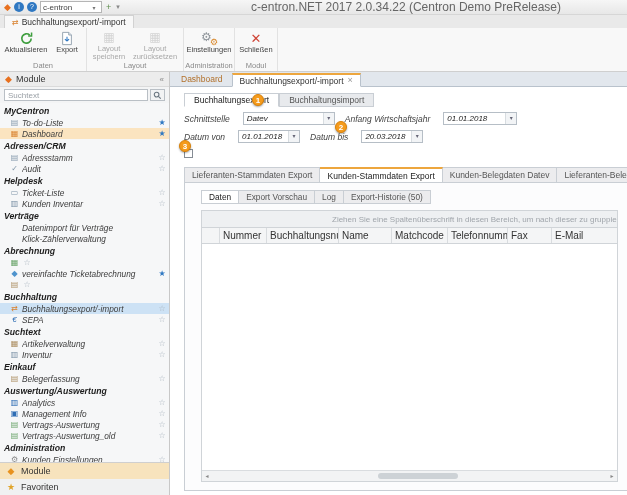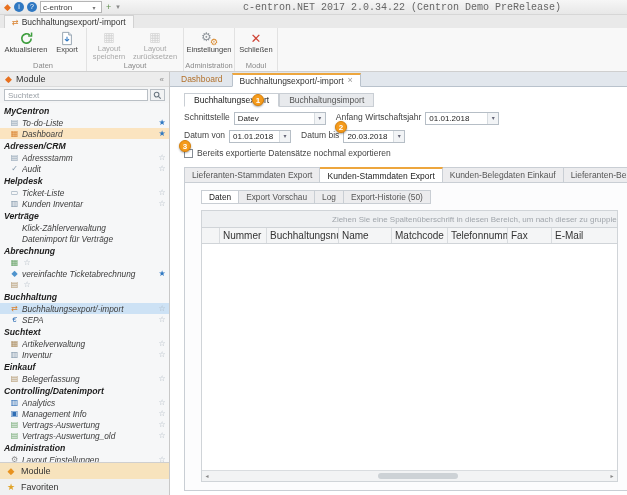--- a/index.html
+++ b/index.html
@@ -9,21 +9,21 @@
 
 
 .titlebar { height:15px; background:linear-gradient(#f6f6f6,#e7e7e7); border-bottom:1px solid #d6d6d6; display:flex; align-items:center; padding:0 4px; gap:3px; flex:0 0 auto; }
 .appicon { color:#e8701e; font-size:9px; line-height:10px; }
 .qround { width:10px; height:10px; border-radius:50%; background:#2f78c2; color:#fff; font-size:7px; line-height:10px; text-align:center; cursor:default; }
 .qcombo { display:flex; align-items:center; border:1px solid #b5b5b5; background:#fff; height:12px; width:62px; }
 .qcombo input { border:0; outline:0; width:48px; font-size:8px; padding:0 2px; font-family:inherit; color:#444; }
 .qcombo .carr { font-size:6px; color:#777; width:10px; text-align:center; }
 .qbtn { color:#5f8f4f; font-size:9px; line-height:10px; padding:0 1px; }
 .qbtn.gray { color:#888; font-size:7px; }
-.wtitle { margin-left:auto; padding-right:62px; font-size:10px; color:#666; white-space:nowrap;font-family:Liberation Mono, monospace; }
+.wtitle { margin-left:auto; padding-right:62px; font-size:12px; color:#666; white-space:nowrap; }
 
 
 .ribbon-tabs { height:13px; background:#e9e9e9; display:flex; align-items:flex-end; padding-left:4px; flex:0 0 auto; }
 .ribbon-tab { height:13px; display:flex; align-items:center; gap:3px; padding:0 7px; background:#f8f8f8; border:1px solid #d2d2d2; border-bottom:none; font-size:8.5px; color:#333; }
 .rticon { color:#d87f2a; font-size:8px; }
 
 
 .ribbon { height:44px; background:#f8f8f8; border-bottom:1px solid #cfcfcf; display:flex; flex:0 0 auto; }
 .rgroup { position:relative; border-right:1px solid #e2e2e2; padding:1px 2px 10px 2px; display:flex; }
 .rgroup-label { position:absolute; left:0; right:0; bottom:0; text-align:center; font-size:7.5px; color:#8a8a8a; line-height:10px; }
@@ -73,24 +73,24 @@
 .main { flex:1; display:flex; flex-direction:column; min-width:0; min-height:0; background:#fff; }
 .doc-tabs { height:15px; flex:0 0 15px; background:#e2e7ed; border-bottom:1px solid #b9c2cc; display:flex; align-items:flex-end; padding-left:4px; gap:2px; }
 .doc-tab { height:14px; display:flex; align-items:center; gap:4px; padding:0 7px; font-size:8.5px; }
 .doc-tab.inactive { color:#b2702a; }
 .doc-tab.active { background:#fff; border:1px solid #b9c2cc; border-bottom:1px solid #fff; border-top:2px solid #eda63e; color:#333; margin-bottom:-1px; }
 .tclose { color:#999; font-size:9px; line-height:9px; }
 .content { flex:1; min-height:0; background:#fff; padding:6px 0 4px 14px; display:flex; flex-direction:column; }
 .module-tabs { display:flex; gap:0; flex:0 0 14px; }
 .mtab { height:14px; line-height:13px; padding:0 9px; font-size:8.5px; border:1px solid #c9ced4; color:#555; background:#e8eaed; }
 .mtab.active { background:#fff; color:#222; border-bottom-color:#fff; }
-.frow { display:flex; margin-top:5px; height:13px; flex:0 0 auto; }
+.frow { display:flex; align-items:center; margin-top:5px; height:13px; flex:0 0 auto;font-style:italic; }
 .flabel { font-size:8.5px; color:#444; margin-right:4px; white-space:nowrap; }
 .ml10 { margin-left:10px; }
-.combo { height:13px; border:1px solid #b6bec6; background:#fff; display:flex; align-items:center; }
+.combo { height:13px; border:1px solid #b6bec6; background:#fff; display:flex; align-items:center;margin-left:9px; }
 .combo .cval { flex:1; font-size:8px; color:#222; padding:0 3px; white-space:nowrap; overflow:hidden; }
 .combo .carr2 { width:11px; text-align:center; font-size:6px; color:#667; background:#f2f4f6; border-left:1px solid #d7dce0; height:100%; line-height:11px; }
 .w92{width:92px}.w74{width:74px}.w62{width:62px}
 .cbrow { display:flex; align-items:center; gap:4px; margin-top:5px; height:10px; flex:0 0 auto; }
 .cbox { width:9px; height:9px; border:1px solid #858c94; background:#fff; }
 .cblabel { font-size:8.5px; color:#444; }
 .export-tabs { display:flex; margin-top:9px; flex:0 0 16px; }
 .etab { height:16px; line-height:15px; padding:0 7px; font-size:8.5px; border:1px solid #c9ced4; border-left-width:0; color:#555; background:#ececee; white-space:nowrap; }
 .etab:first-child { border-left-width:1px; }
 .etab.active { background:#fff; color:#222; border-top:2px solid #eda63e; border-bottom-color:#fff; }
@@ -245,24 +245,24 @@
           <span class="star">☆</span>
         </div>
         <div class="nav-item">
           <span class="ic i-steel">▥</span>
           <span class="lbl">Kunden Inventar</span>
           <span class="star">☆</span>
         </div>
 
         <div class="nav-title">Verträge</div>
         <div class="nav-item noicon">
+          <span class="lbl">Datenimport für Verträge</span>
+        </div>
+        <div class="nav-item noicon">
           <span class="lbl">Klick-Zählerverwaltung</span>
-        </div>
-        <div class="nav-item noicon">
-          <span class="lbl">Datenimport für Verträge</span>
         </div>
 
         <div class="nav-title">Abrechnung</div>
         <div class="nav-item">
           <span class="ic i-green">▦</span>
           <span class="star">☆</span>
         </div>
         <div class="nav-item">
           <span class="ic i-cblue">◆</span>
           <span class="lbl">vereinfachte Ticketabrechnung</span>
@@ -297,21 +297,21 @@
           <span class="star">☆</span>
         </div>
 
         <div class="nav-title">Einkauf</div>
         <div class="nav-item">
           <span class="ic i-brown">▤</span>
           <span class="lbl">Belegerfassung</span>
           <span class="star">☆</span>
         </div>
 
-        <div class="nav-title">Controlling/Datenimport</div>
+        <div class="nav-title">Auswertung/Auswertung</div>
         <div class="nav-item">
           <span class="ic i-blue">▥</span>
           <span class="lbl">Analytics</span>
           <span class="star">☆</span>
         </div>
         <div class="nav-item">
           <span class="ic i-blue">▣</span>
           <span class="lbl">Management Info</span>
           <span class="star">☆</span>
         </div>
@@ -322,21 +322,21 @@
         </div>
         <div class="nav-item">
           <span class="ic i-green">▤</span>
           <span class="lbl">Vertrags-Auswertung_old</span>
           <span class="star">☆</span>
         </div>
 
         <div class="nav-title">Administration</div>
         <div class="nav-item">
           <span class="ic i-gray">⚙</span>
-          <span class="lbl">Layout Einstellungen</span>
+          <span class="lbl">Kunden Einstellungen</span>
           <span class="star">☆</span>
         </div>
 
       </div>
 
       <div class="sb-footer">
         <div class="sb-foot-row sel">
           <span class="fi diamond">◆</span>
           <span>Module</span>
         </div>
@@ -385,27 +385,26 @@
           </div>
           <span class="flabel ml10">Datum bis</span>
           <div class="combo w62">
             <span class="cval">20.03.2018</span>
             <span class="carr2">▾</span>
           </div>
         </div>
 
         <div class="cbrow">
           <span class="cbox"></span>
-          <span class="cblabel">Bereits exportierte Datensätze nochmal exportieren</span>
         </div>
 
         <div class="export-tabs">
           <div class="etab">Lieferanten-Stammdaten Export</div>
           <div class="etab active">Kunden-Stammdaten Export</div>
-          <div class="etab">Kunden-Belegdaten Einkauf</div>
+          <div class="etab">Kunden-Belegdaten Datev</div>
           <div class="etab">Lieferanten-Belegdaten Export</div>
 
         </div>
 
         <div class="inner-panel">
           <div class="view-tabs">
             <div class="vtab active">Daten</div>
             <div class="vtab">Export Vorschau</div>
             <div class="vtab">Log</div>
             <div class="vtab">Export-Historie (50)</div>

